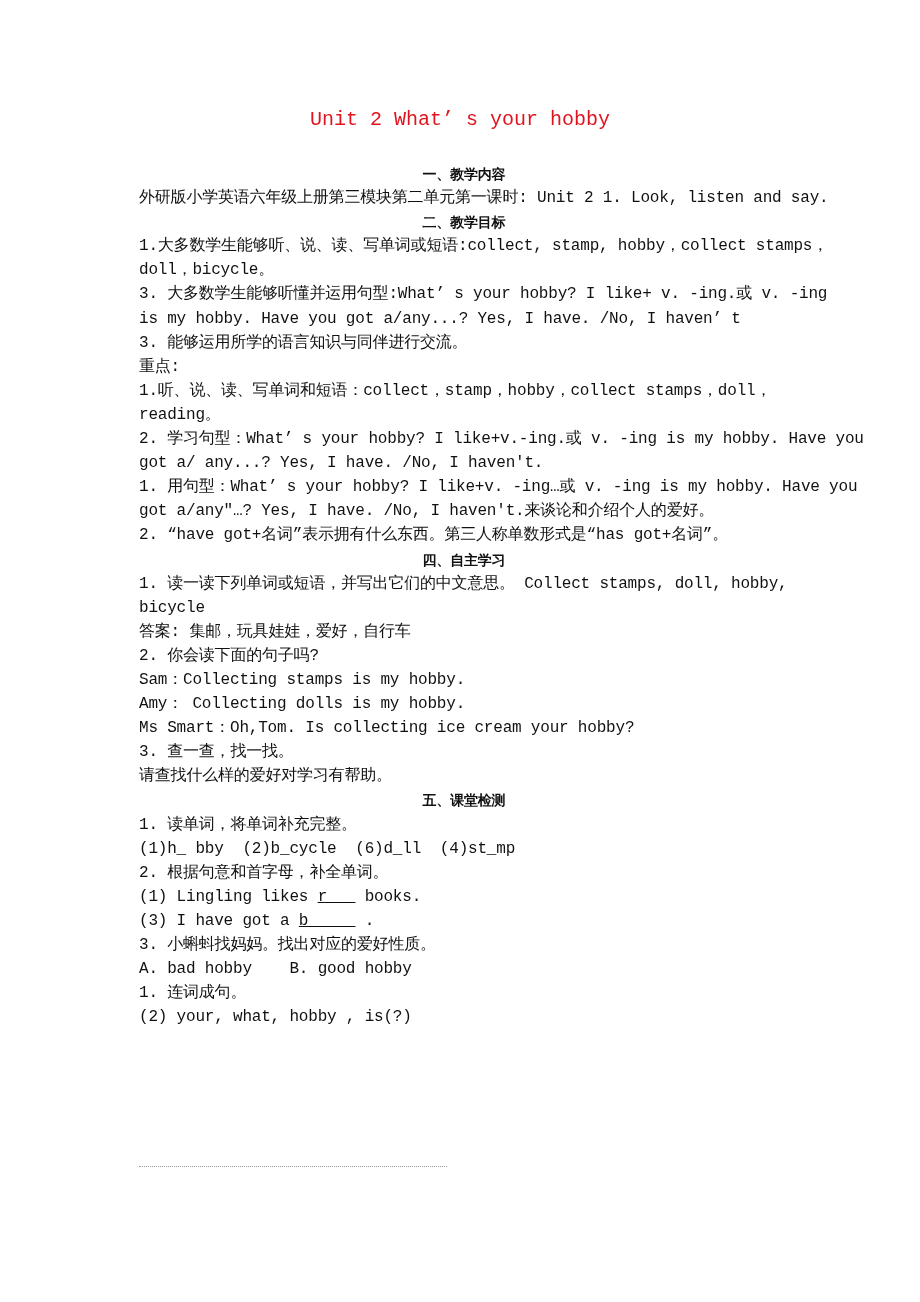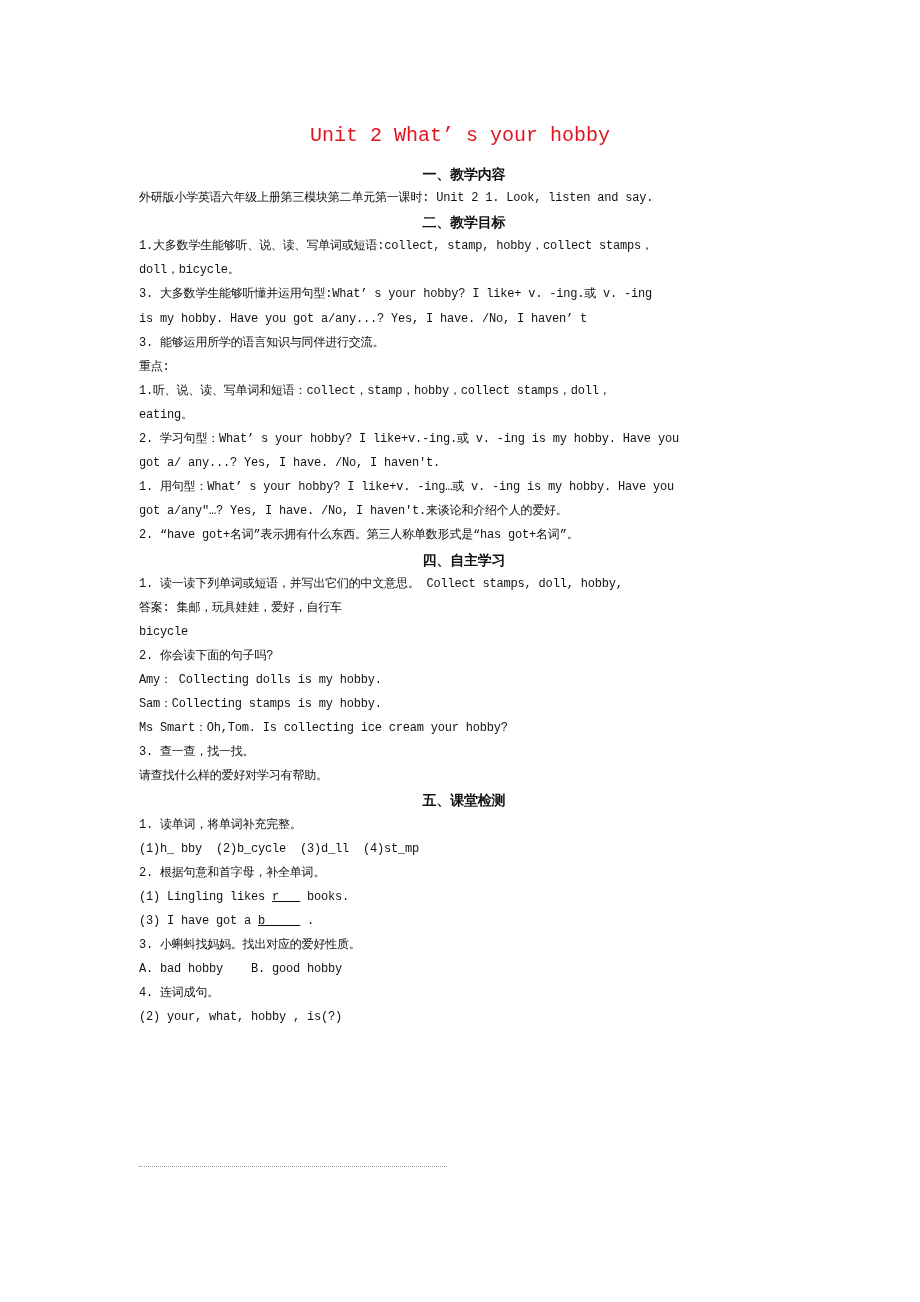--- a/index.html
+++ b/index.html
@@ -1,67 +1,67 @@
 <!DOCTYPE html>
 <html><head>
 <meta charset="utf-8">
 <style>
   html, body { margin: 0; padding: 0; background: #ffffff; }
   body { width: 920px; height: 1302px; position: relative; overflow: hidden;
          font-family: "DejaVu Serif", "Liberation Serif", serif; color: #111; }
   .page { position: absolute; left: 139px; top: 122px; width: 650px; }
   .title { text-align: center; color: #e0141e; font-family: "Liberation Mono", "DejaVu Sans Mono", monospace;
            font-size: 20px; height: 32px; line-height: 32px; margin-bottom: 14px; padding-left: 0px; }
-  .line { font-size: 12px; line-height: 24.1px; height: 24.1px; white-space: pre; font-family: "Liberation Mono", "DejaVu Sans Mono", monospace; letter-spacing: -0.2px; }
+  .line { font-size: 16px; line-height: 24.1px; height: 24.1px; white-space: pre; font-family: "Liberation Mono", "DejaVu Sans Mono", monospace; letter-spacing: -0.2px; }
   .heading { font-weight: bold; font-family: "DejaVu Sans", "Liberation Sans", sans-serif; font-size: 14px; text-align: center; }
   .u { text-decoration: underline; }
   .footer-rule { position: absolute; left: 139px; top: 1166px; width: 308px; height: 0; border-top: 1px dotted #999; }
 </style>
 </head>
 <body>
 
-<div class="title" style="position:absolute;left:139px;top:120px;width:642px;">Unit 2 What’ s your hobby</div>
+<div class="title" style="position:absolute;left:139px;top:104px;width:642px;">Unit 2 What’ s your hobby</div>
 
 <div class="page" style="top:162px;">
 
   <div class="line heading">一、教学内容</div>
   <div class="line">外研版小学英语六年级上册第三模块第二单元第一课时: Unit 2 1. Look, listen and say.</div>
 
   <div class="line heading">二、教学目标</div>
   <div class="line">1.大多数学生能够听、说、读、写单词或短语:collect, stamp, hobby，collect stamps，</div>
   <div class="line">doll，bicycle。</div>
   <div class="line">3. 大多数学生能够听懂并运用句型:What’ s your hobby? I like+ v. -ing.或 v. -ing</div>
   <div class="line">is my hobby. Have you got a/any...? Yes, I have. /No, I haven’ t</div>
   <div class="line">3. 能够运用所学的语言知识与同伴进行交流。</div>
 
   <div class="line">重点:</div>
   <div class="line">1.听、说、读、写单词和短语：collect，stamp，hobby，collect stamps，doll，</div>
-  <div class="line">eating。</div>
+  <div class="line">reading。</div>
   <div class="line">2. 学习句型：What’ s your hobby? I like+v.-ing.或 v. -ing is my hobby. Have you</div>
   <div class="line">got a/ any...? Yes, I have. /No, I haven't.</div>
   <div class="line">1. 用句型：What’ s your hobby? I like+v. -ing…或 v. -ing is my hobby. Have you</div>
   <div class="line">got a/any"…? Yes, I have. /No, I haven't.来谈论和介绍个人的爱好。</div>
   <div class="line">2. “have got+名词”表示拥有什么东西。第三人称单数形式是“has got+名词”。</div>
 
   <div class="line heading">四、自主学习</div>
   <div class="line">1. 读一读下列单词或短语，并写出它们的中文意思。 Collect stamps, doll, hobby,</div>
+  <div class="line">bicycle</div>
   <div class="line">答案: 集邮，玩具娃娃，爱好，自行车</div>
-  <div class="line">bicycle</div>
   <div class="line">2. 你会读下面的句子吗?</div>
+  <div class="line">Sam：Collecting stamps is my hobby.</div>
   <div class="line">Amy： Collecting dolls is my hobby.</div>
-  <div class="line">Sam：Collecting stamps is my hobby.</div>
   <div class="line">Ms Smart：Oh,Tom. Is collecting ice cream your hobby?</div>
   <div class="line">3. 查一查，找一找。</div>
   <div class="line">请查找什么样的爱好对学习有帮助。</div>
 
   <div class="line heading">五、课堂检测</div>
   <div class="line">1. 读单词，将单词补充完整。</div>
-  <div class="line">(1)h_ bby  (2)b_cycle  (3)d_ll  (4)st_mp</div>
+  <div class="line">(1)h_ bby  (2)b_cycle  (6)d_ll  (4)st_mp</div>
   <div class="line">2. 根据句意和首字母，补全单词。</div>
   <div class="line"><span>(1) Lingling likes </span><span class="u">r___</span><span> books.</span></div>
   <div class="line"><span>(3) I have got a </span><span class="u">b_____</span><span> .</span></div>
   <div class="line">3. 小蝌蚪找妈妈。找出对应的爱好性质。</div>
   <div class="line">A. bad hobby    B. good hobby</div>
-  <div class="line">4. 连词成句。</div>
+  <div class="line">1. 连词成句。</div>
   <div class="line">(2) your, what, hobby , is(?)</div>
 </div>
 
 <div class="footer-rule"></div>
 
 </body></html>

